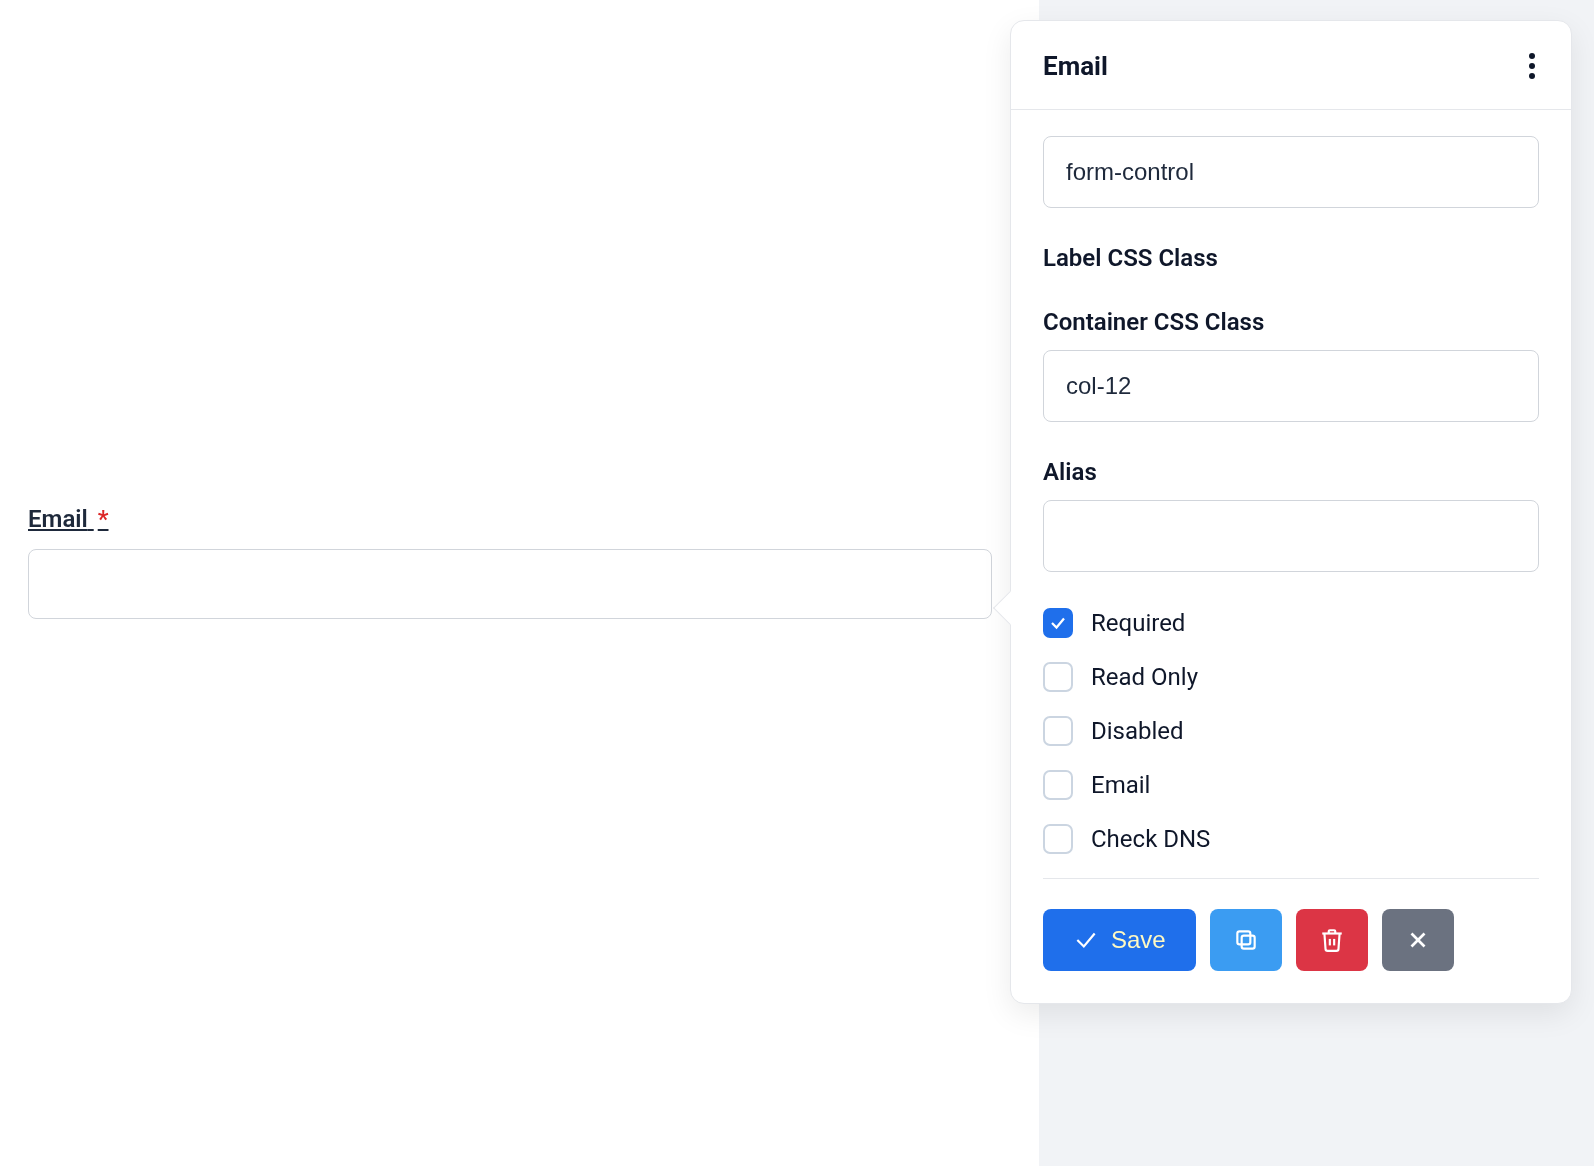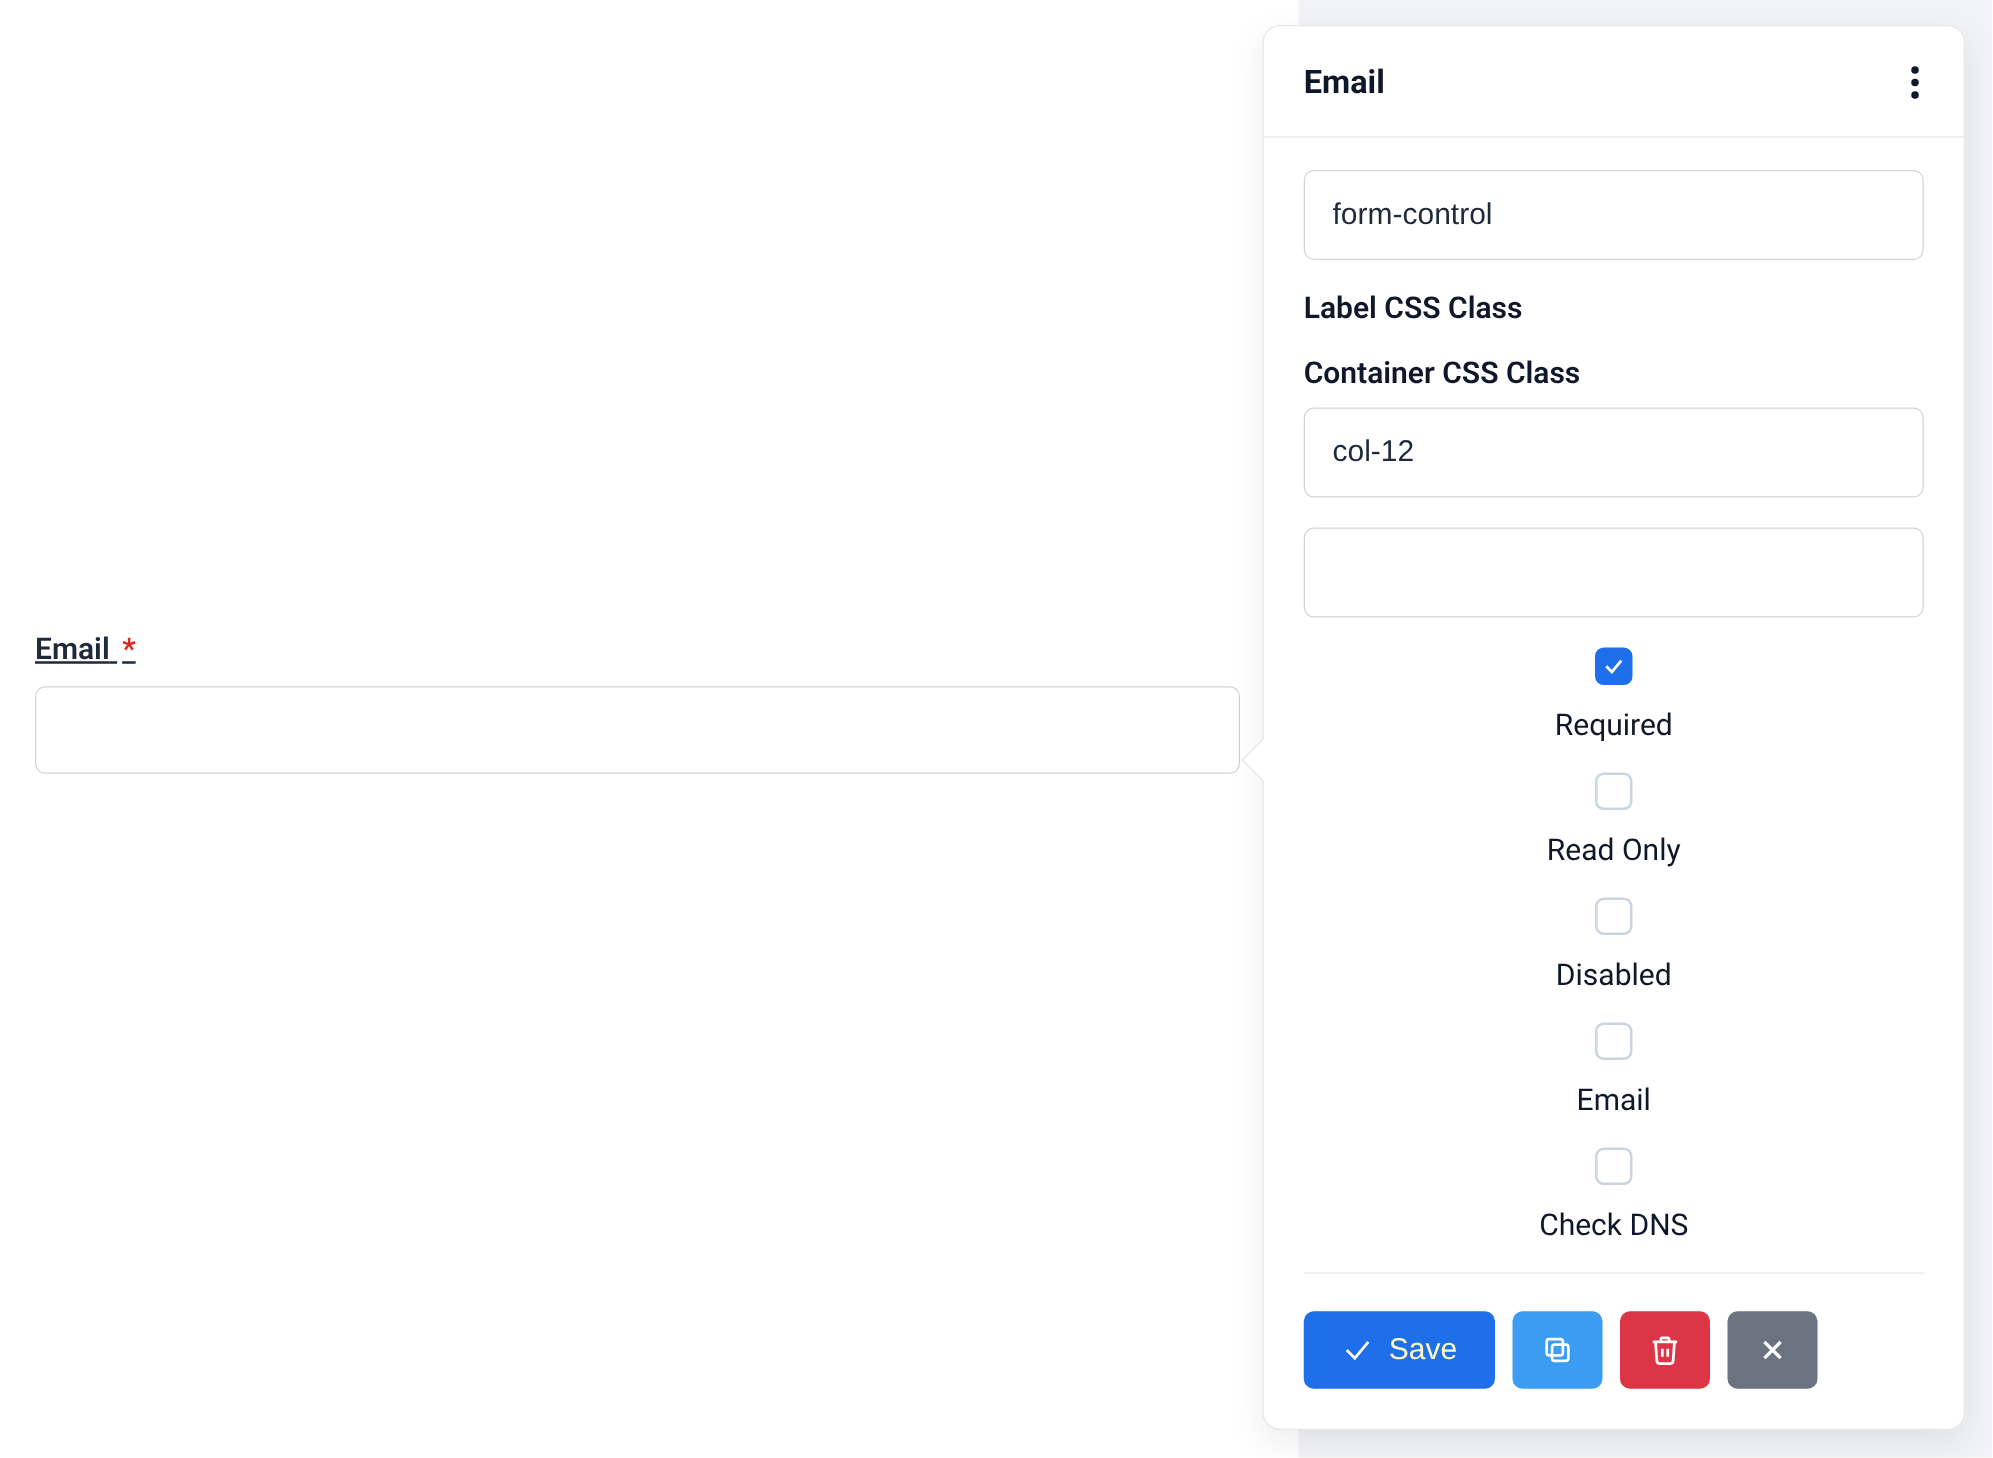--- a/index.html
+++ b/index.html
@@ -92,21 +92,21 @@
     cursor: pointer;
   }
   .kebab span {
     width: 6px; height: 6px; border-radius: 50%; background: #0f172a;
   }
 
   .panel-body {
     padding: 26px 32px 0 32px;
   }
 
-  .prop-group { margin-bottom: 24px; }
+  .prop-group { margin-bottom: 36px; }
   .prop-label {
     font-size: 24px;
     font-weight: 600;
     color: #0f172a;
     margin-bottom: 14px;
   }
   .prop-input {
     width: 100%;
     height: 72px;
     border: 1px solid #d1d5db;
@@ -116,21 +116,20 @@
     color: #1e293b;
     background: #ffffff;
   }
 
   .check-list { margin-top: 10px; margin-bottom: 8px; }
   .check-row {
     display: flex;
     align-items: center;
     gap: 18px;
     margin-bottom: 24px;
-    flex-direction: column;
   }
   .chk {
     width: 30px; height: 30px;
     border: 2px solid #cbd5e1;
     border-radius: 7px;
     background: #ffffff;
     display: flex; align-items: center; justify-content: center;
     cursor: pointer;
     flex-shrink: 0;
   }
@@ -204,20 +203,21 @@
     <div class="prop-group">
       <div class="prop-label">Label CSS Class</div>
     </div>
 
     <div class="prop-group">
       <div class="prop-label">Container CSS Class</div>
       <input class="prop-input" type="text" value="col-12" style="">
     </div>
 
     <div class="prop-group">
+      <div class="prop-label">Alias</div>
       <input class="prop-input" type="text" value="" style="">
     </div>
 
     <div class="check-list">
 
       <div class="check-row">
         <div class="chk checked">
           <svg viewBox="0 0 24 24">
               <polyline points="4 12 10 18 20 6"></polyline>
             </svg>

